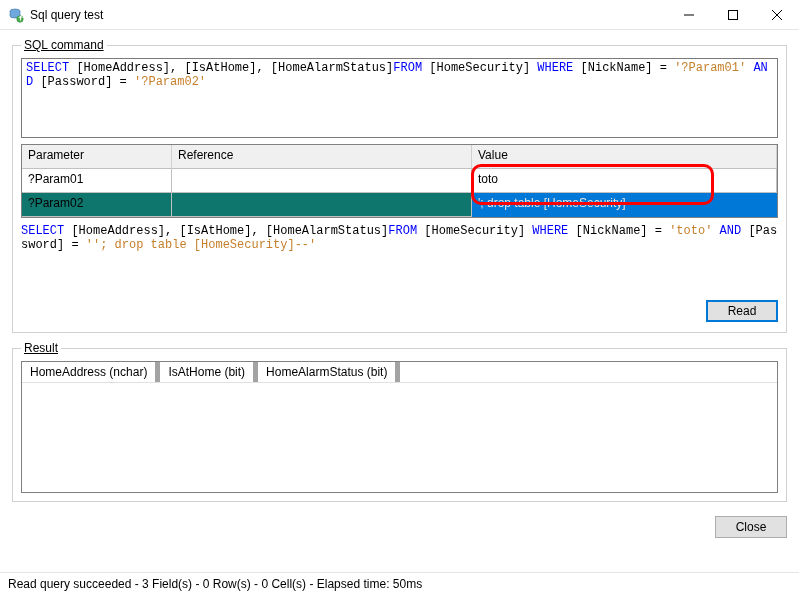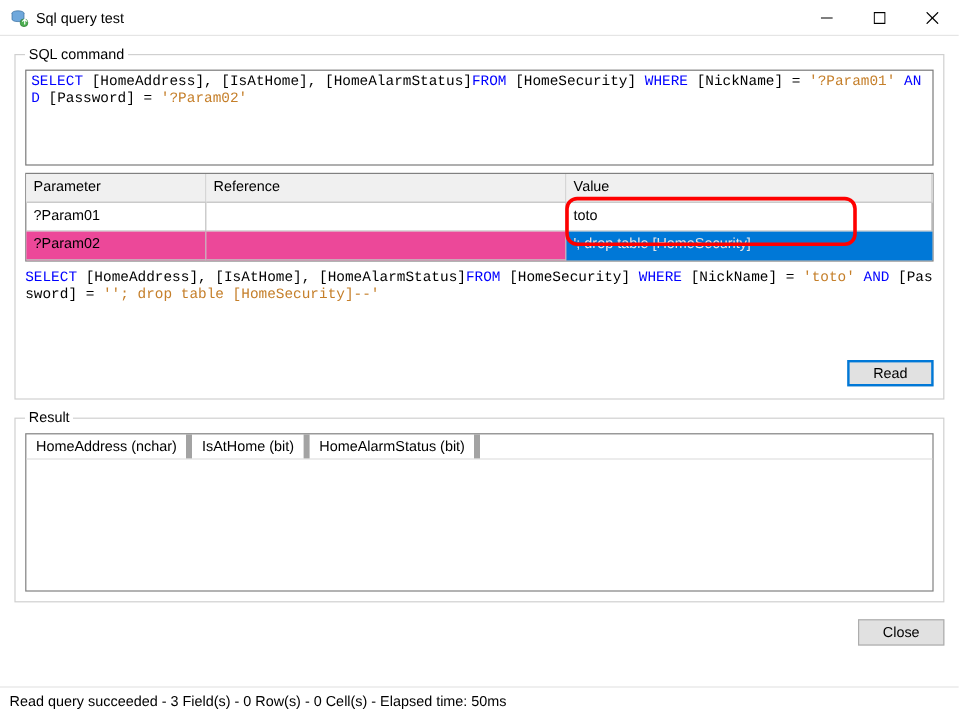--- a/index.html
+++ b/index.html
@@ -30,20 +30,21 @@
   .client { padding: 8px 12px 0 12px; }
   fieldset {
     border: 1px solid #d0d0d0;
     padding: 6px 8px 8px 8px;
     margin: 0 0 8px 0;
     position: relative;
   }
   fieldset legend {
     font-size: 12px;
     padding: 0 3px;
+    text-decoration: underline;
   }
   .sql-area {
     border: 1px solid #7a7a7a;
     background: #fff;
     font-family: Consolas, "Courier New", monospace;
     font-size: 12px;
     padding: 2px 4px;
     height: 80px;
     overflow: hidden;
     white-space: pre-wrap;
@@ -66,21 +67,21 @@
   .param-header > div, .param-row > div {
     border-right: 1px solid #c0c0c0;
     border-bottom: 1px solid #c0c0c0;
     padding: 2px 6px;
     height: 24px;
     line-height: 16px;
     overflow: hidden;
     white-space: nowrap;
   }
   .param-header > div { background: #f0f0f0; border-right: 1px solid #d0d0d0; }
-  .param-row.alt > div { background: #ec4899; }
+  .param-row.alt > div { background: #0f766e; }
   .param-row .sel {
     background: #0078d7 !important;
     color: #e5e5e5;
     border: 0;
     margin: 0;
     padding: 2px 6px;
   }
   .value-cell { position: relative; }
   .btn {
     min-width: 72px;

